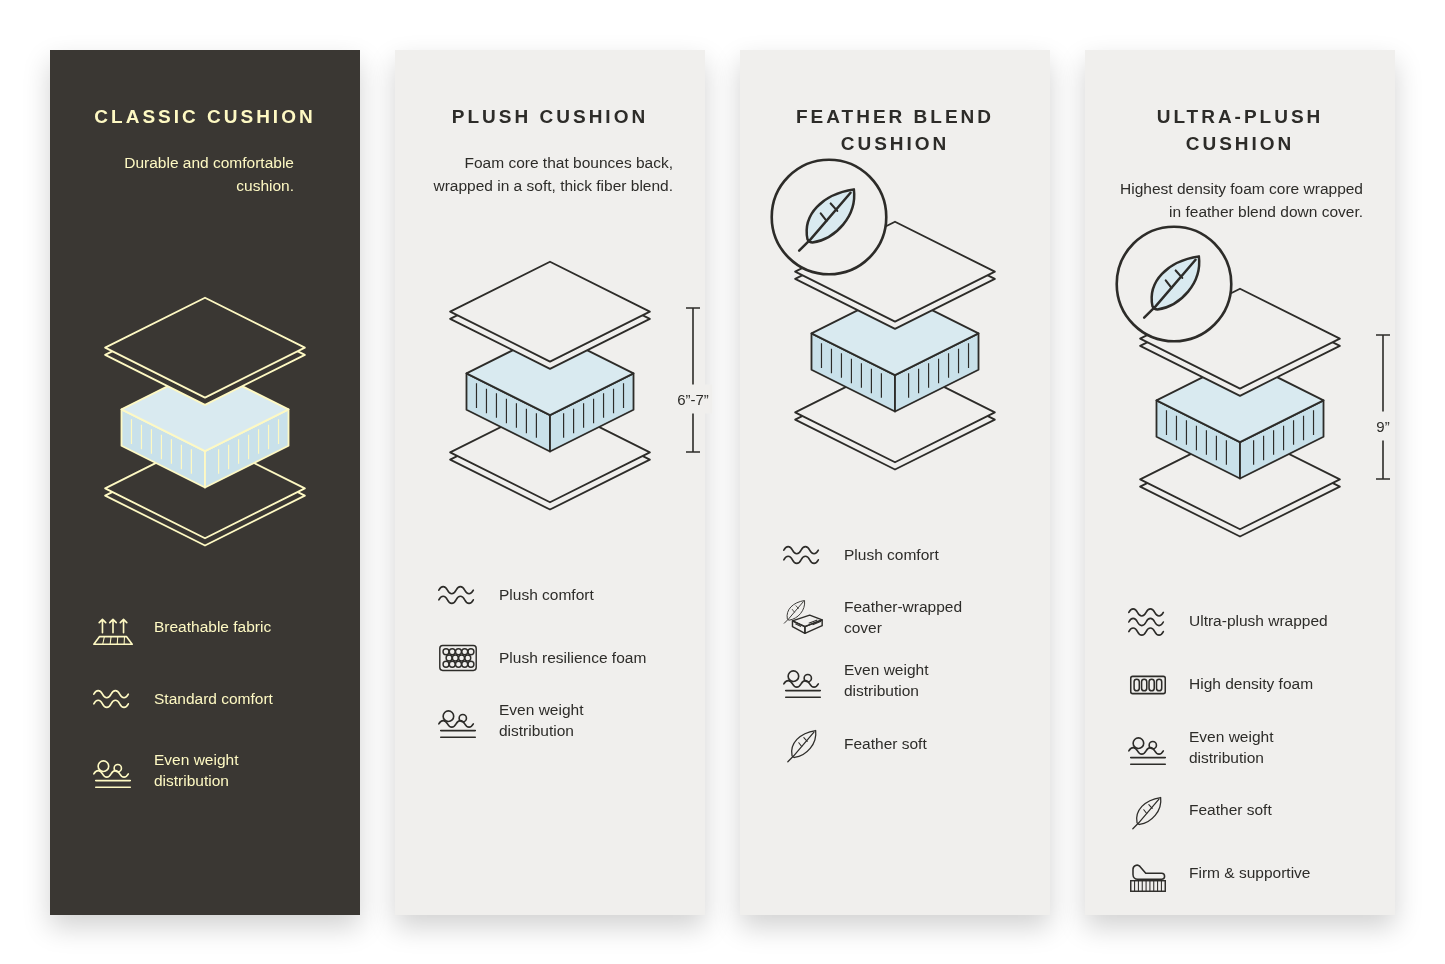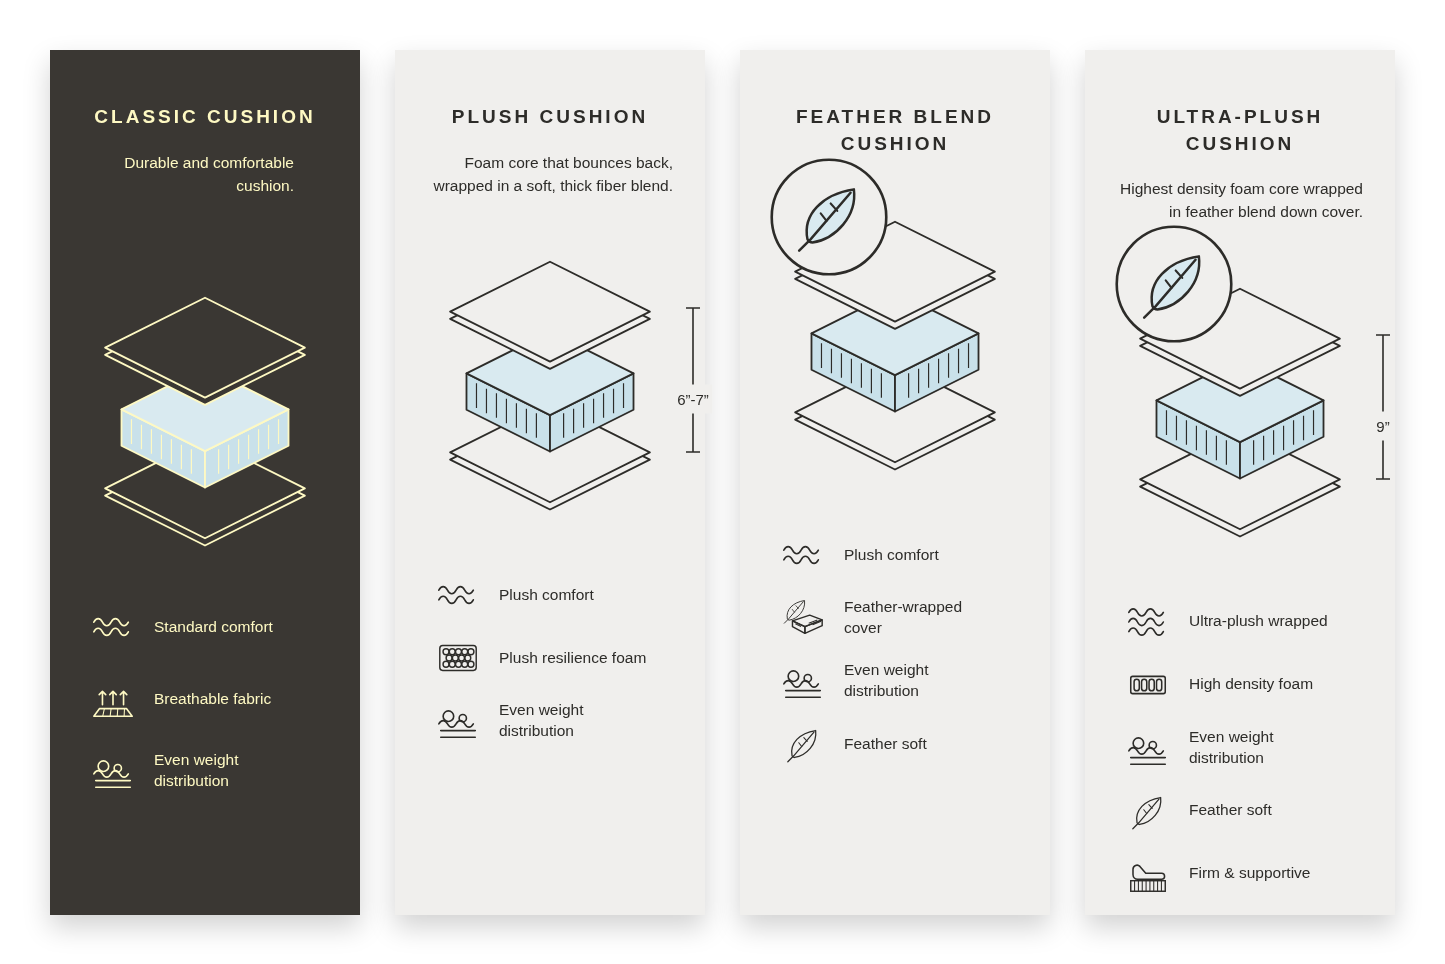--- a/index.html
+++ b/index.html
@@ -188,32 +188,32 @@
     <p class="desc">Durable and comfortable cushion.</p>
     <div class="diagram">
       <svg class="cushion-svg" viewBox="0 0 260 290">
           <use href="#sym-cushion"></use>
         </svg>
     </div>
     <div class="features">
       <div class="feature">
         <span class="ficon">
             <svg viewBox="0 0 48 48">
+              <use href="#sym-breathable"></use>
+            </svg>
+          </span>
+        <span class="flabel">Breathable fabric</span>
+      </div>
+      <div class="feature">
+        <span class="ficon">
+            <svg viewBox="0 0 48 48">
               <use href="#sym-waves2"></use>
             </svg>
           </span>
         <span class="flabel">Standard comfort</span>
-      </div>
-      <div class="feature">
-        <span class="ficon">
-            <svg viewBox="0 0 48 48">
-              <use href="#sym-breathable"></use>
-            </svg>
-          </span>
-        <span class="flabel">Breathable fabric</span>
       </div>
       <div class="feature">
         <span class="ficon">
             <svg viewBox="0 0 48 48">
               <use href="#sym-weight"></use>
             </svg>
           </span>
         <span class="flabel">Even weight distribution</span>
       </div>
     </div>

